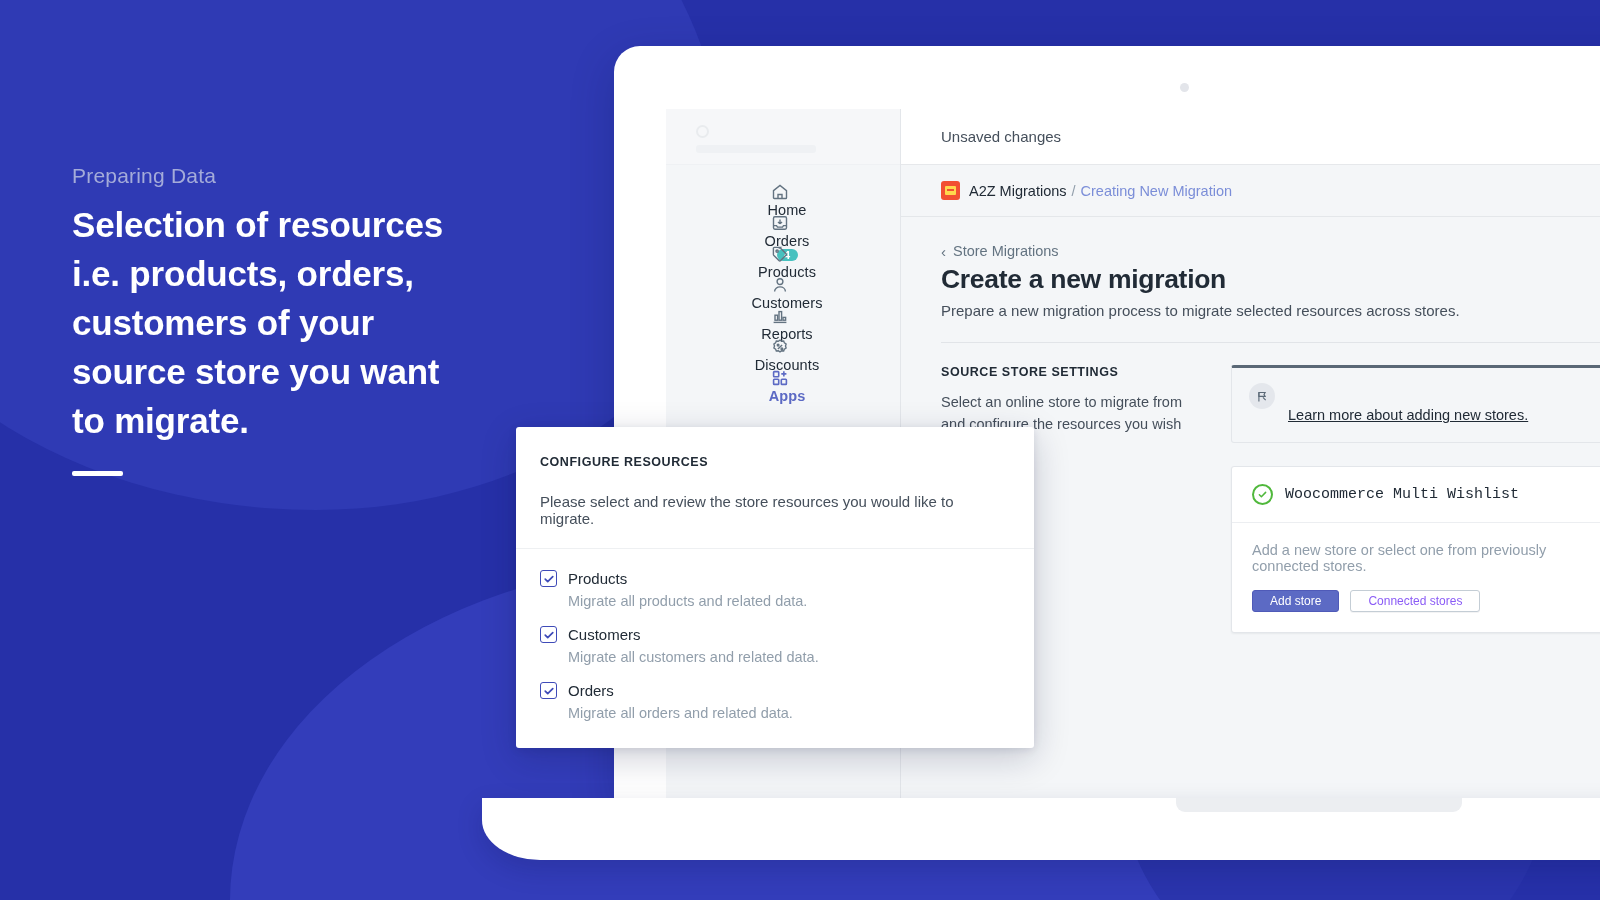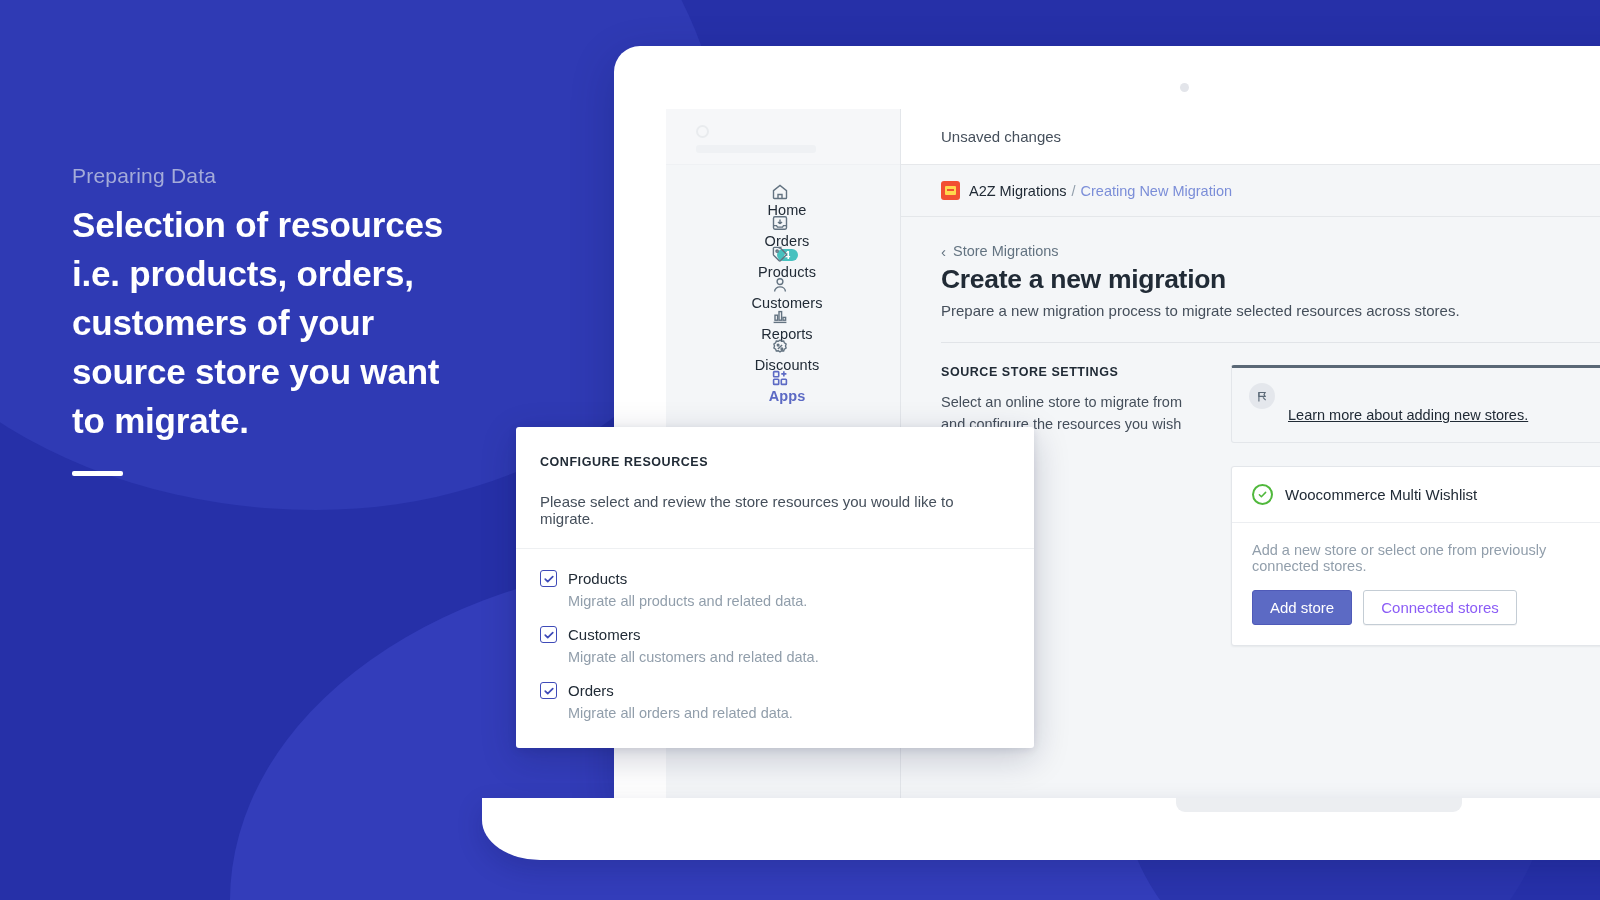--- a/index.html
+++ b/index.html
@@ -218,27 +218,27 @@
   .store-card-head {
     display: flex; align-items: center; gap: 12px;
     padding: 17px 20px; border-bottom: 1px solid #eceef1;
   }
   .store-check {
     width: 21px; height: 21px; flex: 0 0 21px;
     border-radius: 50%; border: 2px solid #50b83c; color: #50b83c;
     display: flex; align-items: center; justify-content: center;
     font-size: 12px; font-weight: 700;
   }
-  .store-name { font-size: 15px; color: #212b36; }
+  .store-name { font-size: 15px; color: #212b36; font-family: Liberation Mono, monospace; }
   .store-card-body { padding: 19px 20px 20px 20px; }
   .store-card-hint { font-size: 14.5px; color: #919eab; }
   .btn-row { display: flex; gap: 11px; margin-top: 16px; }
   .btn {
-    height: 35px; padding: 0 17px; border-radius: 3px;
-    font-size: 15px; display: flex; align-items: center;
+    height: 22px; padding: 0 17px; border-radius: 3px;
+    font-size: 12px; display: flex; align-items: center;
     cursor: pointer; border: 1px solid transparent;
   }
   .btn-primary { background: #5c6ac4; color: #ffffff; border-color: #4f5ab8; }
   .btn-secondary {
     background: #ffffff; color: #8b5cf6; border-color: #c4cdd5;
     box-shadow: 0 1px 0 rgba(22,29,37,.05);
   }
 
   
   #popup {

